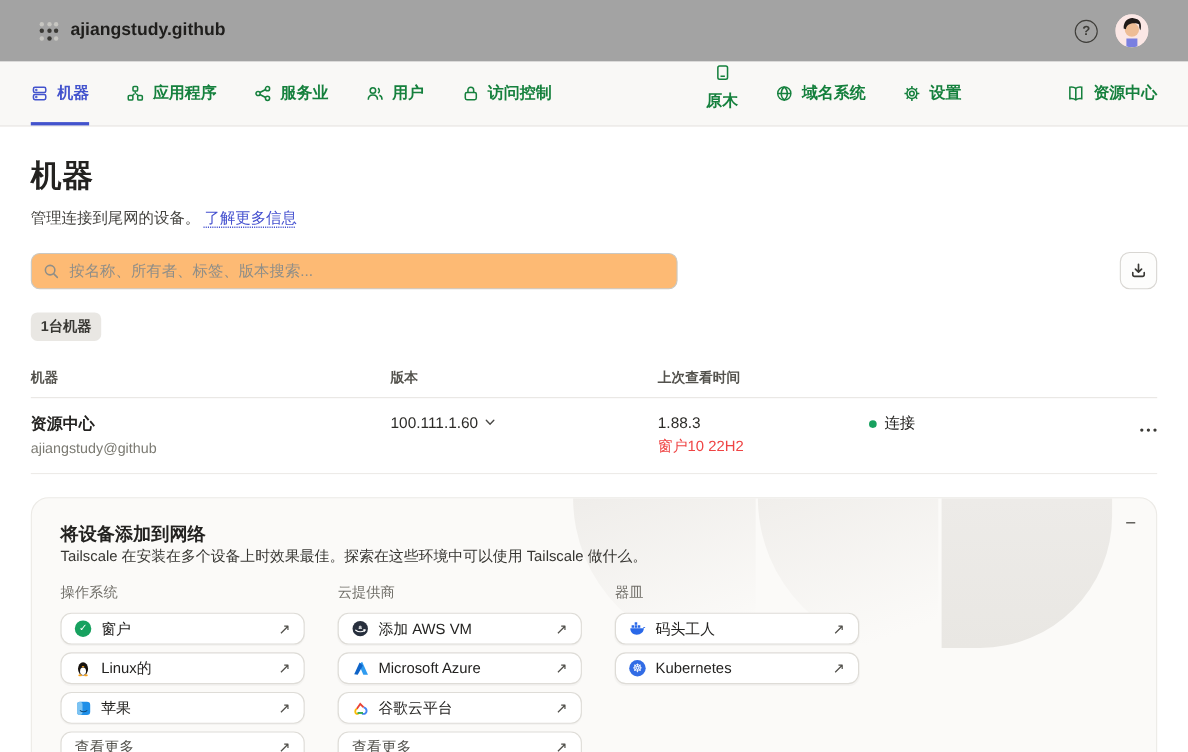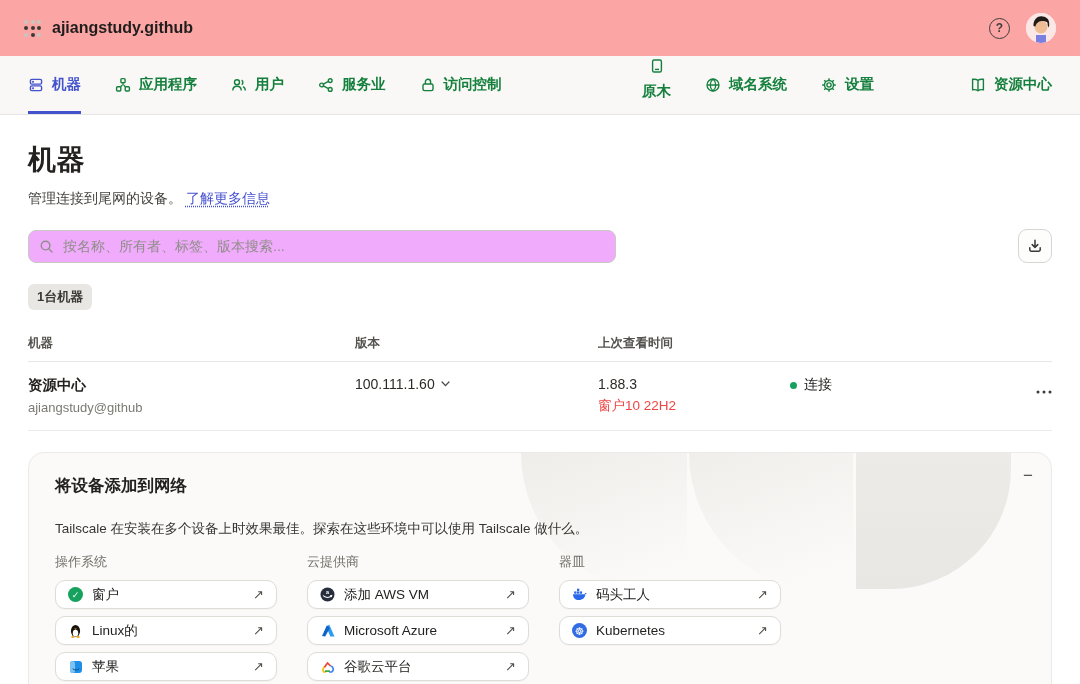--- a/index.html
+++ b/index.html
@@ -1,20 +1,20 @@
 <!DOCTYPE html>
 <html><head>
 <meta charset="utf-8">
 <style>
   * { margin:0; padding:0; box-sizing:border-box; }
   html,body { width:1080px; height:684px; overflow:hidden; background:#fff;
     font-family:"Liberation Sans","DejaVu Sans",sans-serif; color:#232220; }
 
   
-  .topbar { height:56px; background:#fca5a5; display:flex; align-items:center; padding:0 24px; }
+  .topbar { height:56px; background:#a3a3a3; display:flex; align-items:center; padding:0 36px; }
   .logo { display:grid; grid-template-columns:repeat(3,4px); grid-gap:2.5px; }
   .logo i { width:4px; height:4px; border-radius:50%; display:block; }
   .logo .l { background:#c7c6c1; } .logo .d { background:#3a3935; }
   .brand-title { margin-left:11px; font-size:16px; font-weight:700; color:#1f1e1c; }
   .top-actions { margin-left:auto; display:flex; align-items:center; gap:16px; }
   .help-btn { width:21px; height:21px; border:1.7px solid #3e3d39; border-radius:50%;
     display:flex; align-items:center; justify-content:center; font-size:12px; font-weight:700; color:#3e3d39; cursor:pointer; }
   .avatar { width:30px; height:30px; border-radius:50%; overflow:hidden; background:#fbe7e5; cursor:pointer; }
 
   
@@ -34,21 +34,21 @@
   .page-sub { margin-top:11px; font-size:14px; color:#44433f; }
   .learn-link { color:#4450cf; text-decoration:underline dotted; text-underline-offset:3px; cursor:pointer; }
   .add-btn { align-self:center; margin-top:14px; background:#4c59d4; color:#fff; border:none;
     border-radius:9px; height:33px; padding:0 15px; font-size:14px; font-weight:700;
     display:flex; align-items:center; gap:9px; cursor:pointer; font-family:inherit; }
 
   .toolbar { display:flex; align-items:center; margin-top:21px; }
   .search-wrap { position:relative; width:588px; }
   .search-wrap svg { position:absolute; left:11px; top:9px; }
   .search-input { width:100%; height:33px; border:1px solid #c9c8c3; border-radius:8px;
-    padding:0 10px 0 34px; font-size:14px; color:#333; background:#f0abfc; font-family:inherit; }
+    padding:0 10px 0 34px; font-size:14px; color:#333; background:#fdba74; font-family:inherit; }
   .search-input::placeholder { color:#8f8e88; }
   .filter-btn { margin-left:17px; height:33px; background:#fff; border:1px solid #c9c8c3;
     border-radius:8px; padding:0 13px; display:flex; align-items:center; gap:8px;
     font-size:14px; font-weight:700; color:#2d2c29; cursor:pointer; font-family:inherit; }
   .dl-btn { margin-left:auto; width:34px; height:34px; background:#fdfdfc; border:1px solid #d8d6d2;
     border-radius:9px; display:flex; align-items:center; justify-content:center; cursor:pointer; }
 
   .count-badge { display:inline-block; margin-top:21px; background:#e9e7e3; border-radius:6px;
     padding:4px 9px; font-size:13px; font-weight:600; color:#3a3935; }
 
@@ -70,21 +70,21 @@
 
   
   .card { position:relative; margin-top:21px; background:#fbfaf8; border:1px solid #eceae6;
     border-radius:16px; height:256px; padding:22px 26px; overflow:hidden; }
   .deco { position:absolute; top:0; }
   .deco-1 { left:492px; width:166px; height:140px; background:linear-gradient(160deg,#efedea,#fbfaf8 85%); border-radius:0 0 0 166px; }
   .deco-2 { left:660px; width:164px; height:140px; background:linear-gradient(160deg,#f0eeeb,#fbfaf8 85%); border-radius:0 0 0 164px; }
   .deco-3 { left:827px; width:155px; height:136px; background:linear-gradient(180deg,#edebe8,#e9e7e3); border-radius:0 0 120px 0; }
   .card-inner { position:relative; z-index:1; }
   .card-title { font-size:16.5px; font-weight:700; color:#232220; }
-  .card-desc { margin-top:23px; font-size:13.5px; color:#373632; }
+  .card-desc { margin-top:0; font-size:13.5px; color:#373632; }
   .collapse-btn { position:absolute; z-index:2; top:14px; right:18px; font-size:17px; color:#504f4a;
     cursor:pointer; line-height:1; }
   .cols { display:flex; gap:30px; margin-top:15px; }
   .col { width:222px; }
   .col-label { font-size:13px; color:#716f69; margin-bottom:9px; }
   .btn-item { height:29px; margin-bottom:7px; background:#fff; border:1px solid #dedcd7;
     border-radius:10px; display:flex; align-items:center; gap:9px; padding:0 12px;
     font-size:13.5px; color:#232220; cursor:pointer; box-shadow:0 1px 1px rgba(0,0,0,.03); }
   .btn-item .lbl { white-space:nowrap; }
   .btn-item.more .lbl { color:#53524d; }
@@ -137,34 +137,34 @@
     <svg width="16" height="16" viewBox="0 0 16 16" fill="none" stroke="currentColor" stroke-width="1.4">
       <rect x="5.9" y="1.6" width="4.2" height="4.2" rx="1"></rect>
         <rect x="1.6" y="9.8" width="4.2" height="4.2" rx="1"></rect>
         <rect x="10.2" y="9.8" width="4.2" height="4.2" rx="1"></rect>
       <path d="M8 6.2 v2 M5.5 9.8 L7.2 8.2 M10.5 9.8 L8.8 8.2"></path>
     </svg>
     <span>应用程序</span>
   </span>
   <span class="nav-item">
     <svg width="16" height="16" viewBox="0 0 16 16" fill="none" stroke="currentColor" stroke-width="1.4">
-      <circle cx="6" cy="5.3" r="2.5"></circle>
-        <path d="M1.8 13.6 c0-2.7 1.9-4.3 4.2-4.3 s4.2 1.6 4.2 4.3"></path>
-      <path d="M10.6 3.2 a2.5 2.5 0 0 1 0 4.4 M11.9 9.6 c1.7 .6 2.4 2 2.4 4"></path>
-    </svg>
-    <span>用户</span>
-  </span>
-  <span class="nav-item">
-    <svg width="16" height="16" viewBox="0 0 16 16" fill="none" stroke="currentColor" stroke-width="1.4">
       <circle cx="3.6" cy="8" r="1.9"></circle>
         <circle cx="12.2" cy="3.6" r="1.9"></circle>
         <circle cx="12.2" cy="12.4" r="1.9"></circle>
       <path d="M5.3 7.1 L10.5 4.4 M5.3 8.9 L10.5 11.6"></path>
     </svg>
     <span>服务业</span>
+  </span>
+  <span class="nav-item">
+    <svg width="16" height="16" viewBox="0 0 16 16" fill="none" stroke="currentColor" stroke-width="1.4">
+      <circle cx="6" cy="5.3" r="2.5"></circle>
+        <path d="M1.8 13.6 c0-2.7 1.9-4.3 4.2-4.3 s4.2 1.6 4.2 4.3"></path>
+      <path d="M10.6 3.2 a2.5 2.5 0 0 1 0 4.4 M11.9 9.6 c1.7 .6 2.4 2 2.4 4"></path>
+    </svg>
+    <span>用户</span>
   </span>
   <span class="nav-item">
     <svg width="16" height="16" viewBox="0 0 16 16" fill="none" stroke="currentColor" stroke-width="1.4">
       <rect x="3" y="7" width="10" height="6.6" rx="1.5"></rect>
         <path d="M5.4 7 V4.9 a2.6 2.6 0 0 1 5.2 0 V7"></path>
     </svg>
     <span>访问控制</span>
   </span>
 
   <span class="nav-item nav-spacer">

